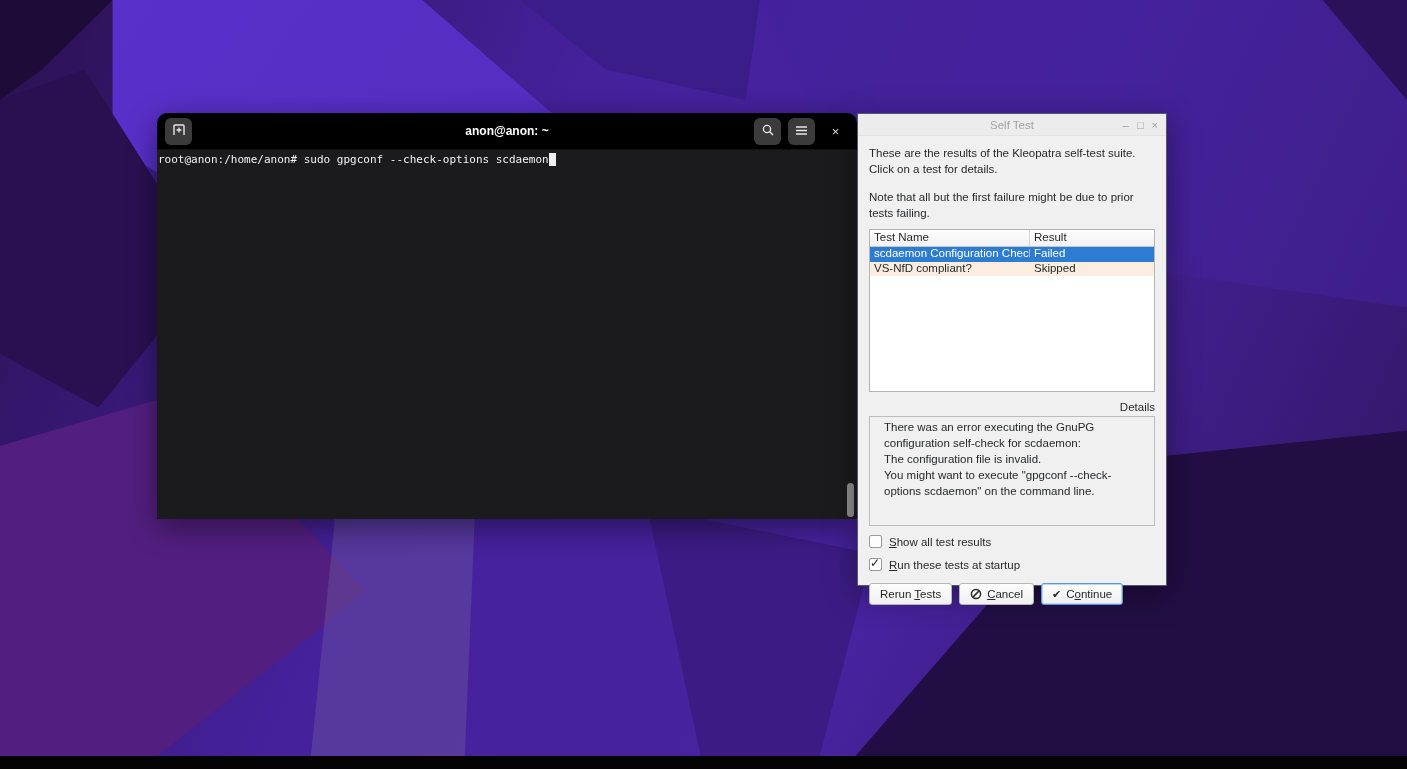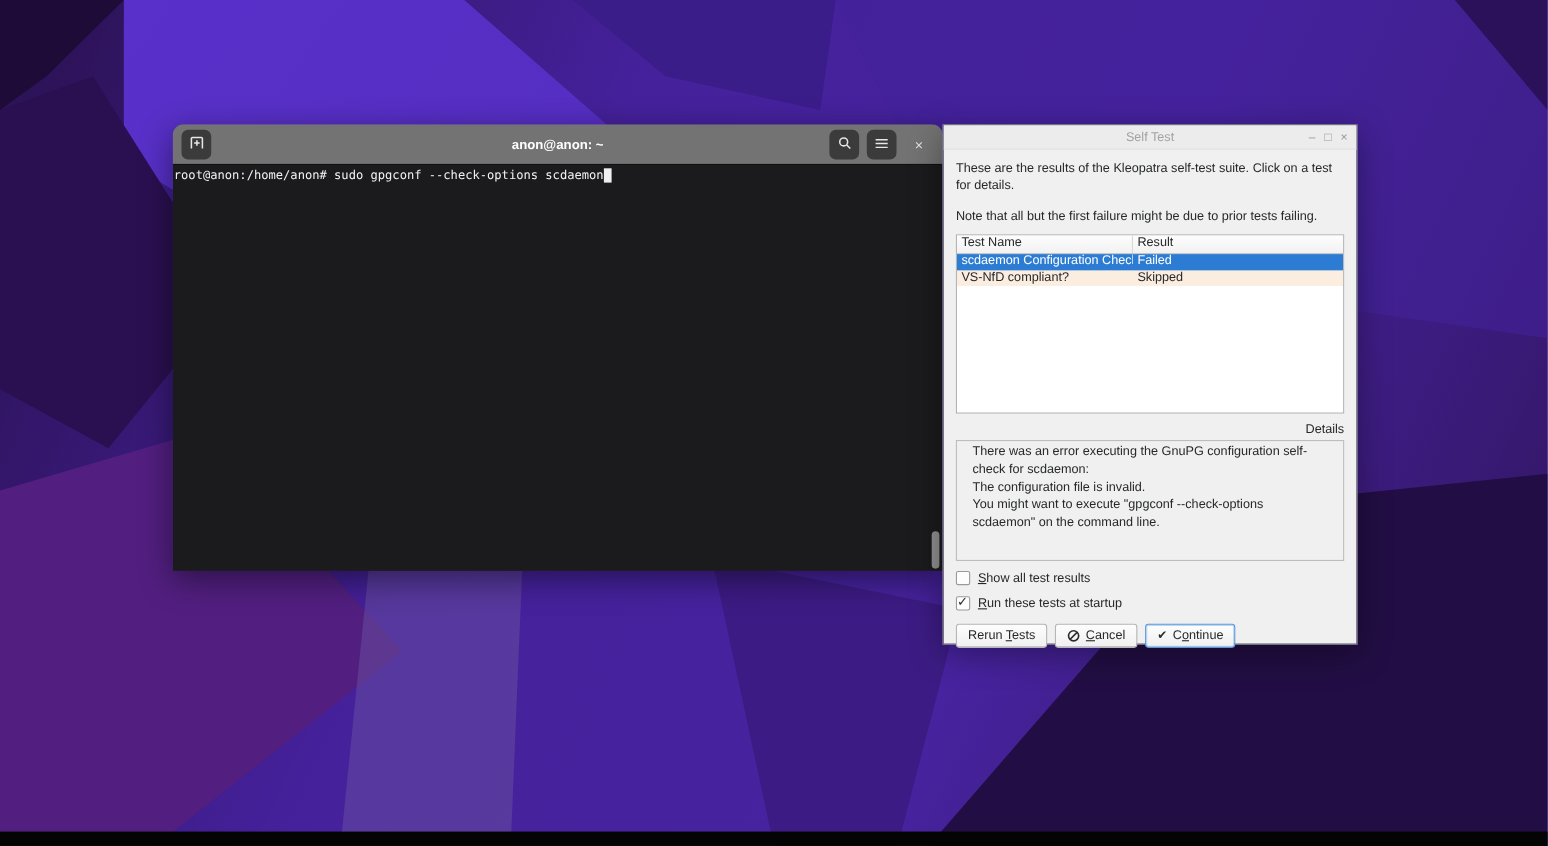--- a/index.html
+++ b/index.html
@@ -19,38 +19,38 @@
   .wp7 { background:#220e44; clip-path:polygon(100% 56%,100% 100%,60% 100%,79% 60%); }
   .wp8 { background:#521f80; clip-path:polygon(0 58%,13% 51%,26% 77%,10% 100%,0 100%); }
   .wp9 { background:#6a4fa0; opacity:.5; clip-path:polygon(24% 64%,34% 56%,33% 100%,22% 100%); }
   .wp10{ background:#2a115a; clip-path:polygon(94% 0,100% 0,100% 13%); }
   .wp11{ background:#351773; clip-path:polygon(50% 100%,46% 66%,62% 72%,58% 100%); opacity:.6; }
   .bottom-bar { position:absolute; left:0; right:0; bottom:0; height:13px; background:#040404; }
 
   
   .terminal { position:absolute; left:157px; top:113px; width:700px; height:406px;
     border-radius:10px 10px 0 0; overflow:hidden; box-shadow:0 8px 30px rgba(0,0,0,.45); }
-  .term-header { height:37px; background:#737373; display:flex; align-items:center; padding:0 8px;
+  .term-header { height:37px; background:#000000; display:flex; align-items:center; padding:0 8px;
     position:relative; border-bottom:1px solid #111; }
   .term-title { position:absolute; left:0; right:0; text-align:center; color:#ffffff;
     font-size:12px; font-weight:bold; pointer-events:none; }
   .tbtn { width:27px; height:27px; border:none; border-radius:6px; background:#3b3b3b;
     color:#e8e8e8; display:flex; align-items:center; justify-content:center; cursor:pointer; }
   .tbtn + .tbtn { margin-left:7px; }
   .tbtn.flat { background:transparent; }
   .term-actions { margin-left:auto; display:flex; align-items:center; z-index:2; }
   .term-body { position:relative; height:369px; background:#1b1b1d; color:#f2f2f2;
     font-family:"DejaVu Sans Mono", monospace; font-size:11px; line-height:16px; padding:2px 1px; }
   .cursor { display:inline-block; width:7px; height:13px; background:#efefef; vertical-align:text-bottom; }
   .term-scrollbar { position:absolute; top:0; bottom:0; right:0; width:12px; }
   .term-thumb { position:absolute; right:3px; bottom:2px; width:7px; height:34px; background:#8f8f8f; border-radius:4px; }
   .close-x { font-size:13px; color:#dcdcdc; }
 
   
-  .dialog { position:absolute; left:857px; top:113px; width:377px; height:473px;
+  .dialog { position:absolute; left:857px; top:113px; width:310px; height:473px;
     background:#f0f0f0; border:1px solid #55556b; box-shadow:0 8px 30px rgba(0,0,0,.4);
     font-size:11.5px; color:#26282a; }
   .dlg-titlebar { height:22px; background:#ececec; position:relative; display:flex;
     align-items:center; justify-content:center; border-bottom:1px solid #e2e2e2; }
   .dlg-title { color:#a3a3a3; font-size:11.5px; }
   .dlg-controls { position:absolute; right:8px; top:0; height:22px; display:flex; align-items:center; gap:8px;
     color:#9a9a9a; font-size:11px; }
   .dlg-controls span { cursor:pointer; line-height:1; }
   .dlg-body { padding:9px 11px 9px 11px; }
   .dlg-body p { line-height:1.4; margin-bottom:0; }

